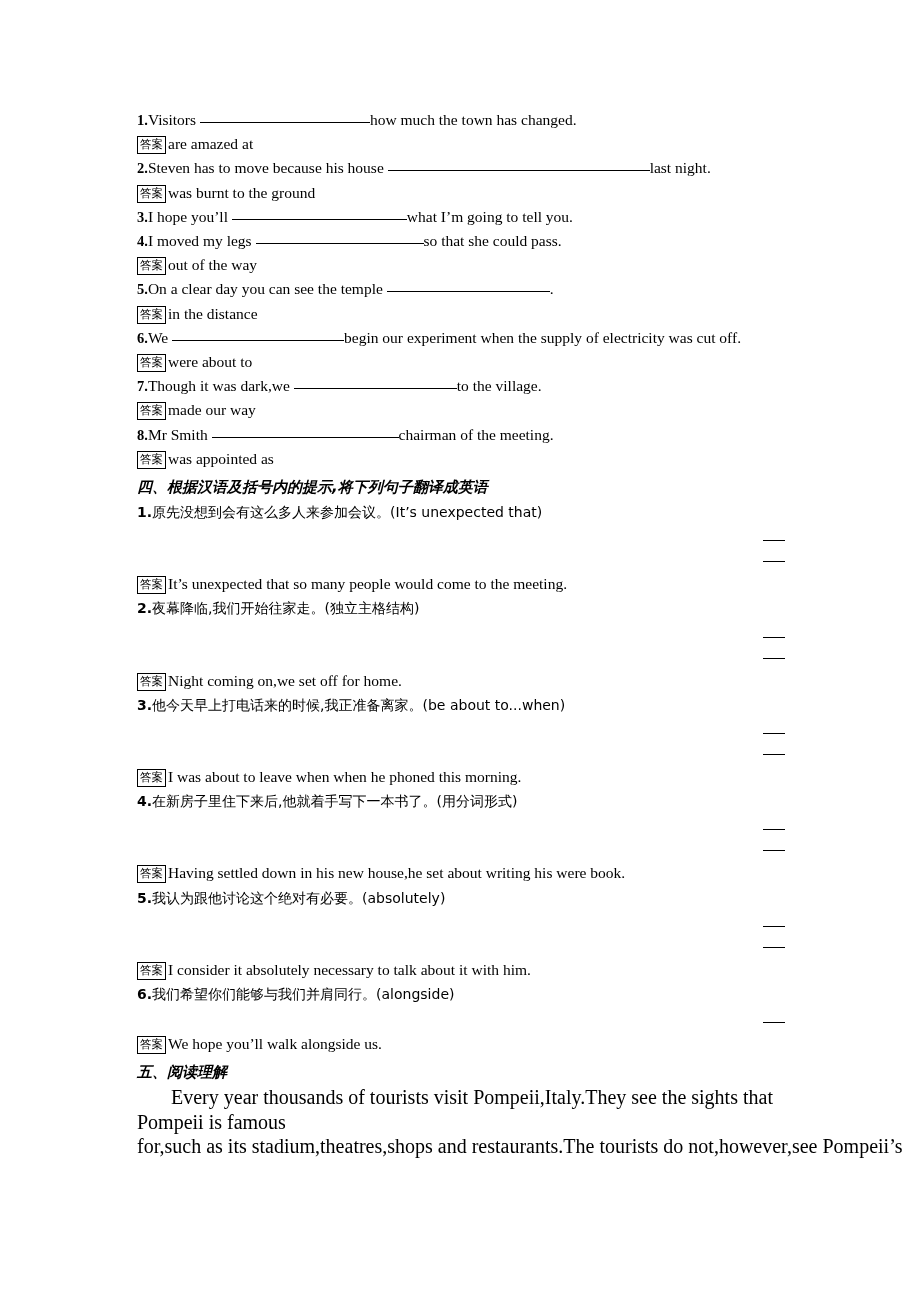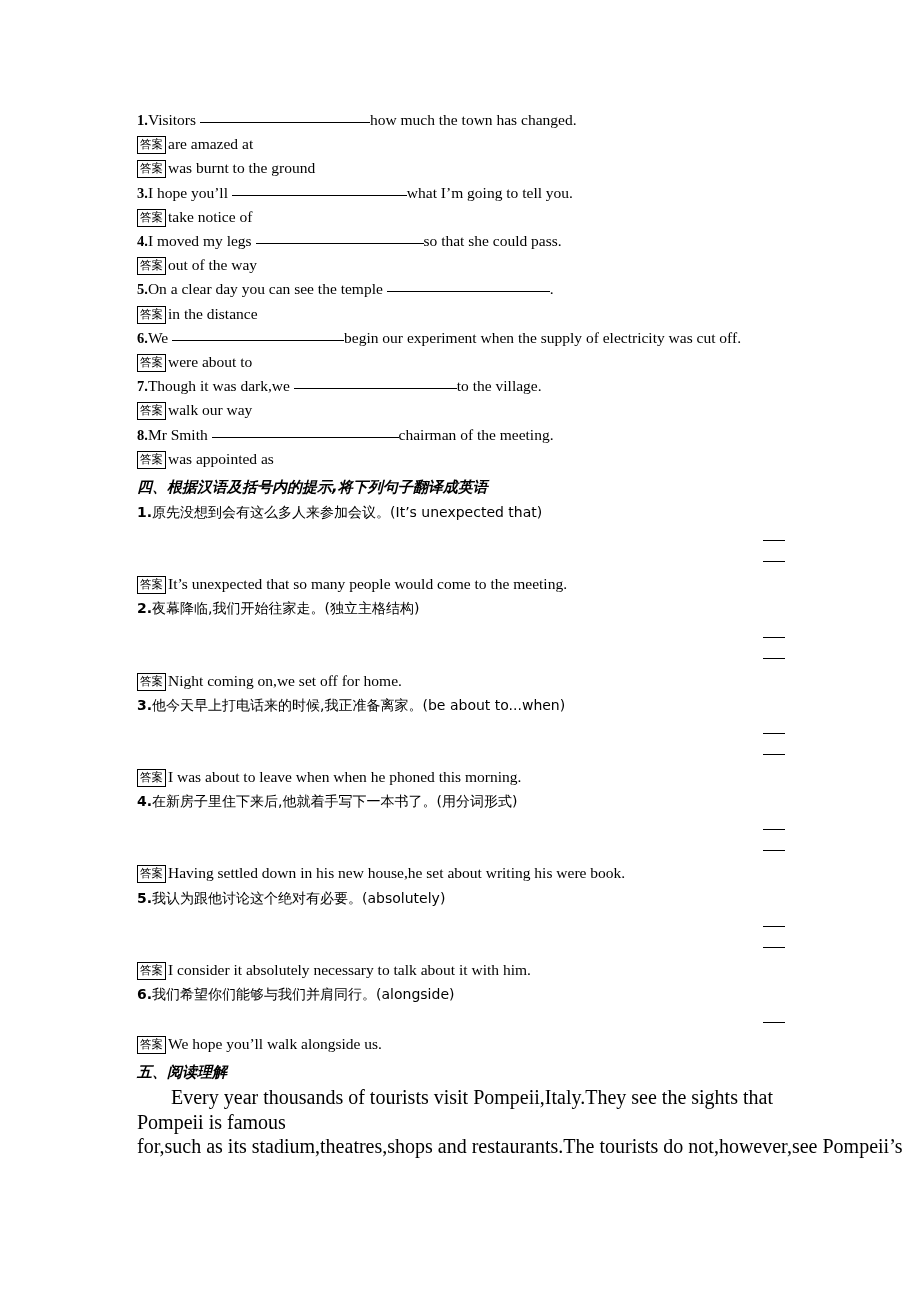--- a/index.html
+++ b/index.html
@@ -95,36 +95,36 @@
 </head>
 <body>
 
 <div class="page">
 
   <div>
 
     <div class="line"><span class="num">1.</span><span>Visitors </span><span class="blank" style="width:170px"></span><span>how much the town has changed.</span></div>
     <div class="ansrow"><span class="anstag">答案</span><span>are amazed at</span></div>
 
+    <div class="line"><span class="num">2.</span><span>Steven has to move because his house </span><span class="blank" style="width:262px"></span><span>last night.</span></div>
     <div class="ansrow"><span class="anstag">答案</span><span>was burnt to the ground</span></div>
 
     <div class="line"><span class="num">3.</span><span>I hope you’ll </span><span class="blank" style="width:175px"></span><span>what I’m going to tell you.</span></div>
-    <div class="ansrow"><span class="anstag">答案</span><span>take notice of</span></div>
 
     <div class="line"><span class="num">4.</span><span>I moved my legs </span><span class="blank" style="width:168px"></span><span>so that she could pass.</span></div>
     <div class="ansrow"><span class="anstag">答案</span><span>out of the way</span></div>
 
     <div class="line"><span class="num">5.</span><span>On a clear day you can see the temple </span><span class="blank" style="width:163px"></span><span>.</span></div>
     <div class="ansrow"><span class="anstag">答案</span><span>in the distance</span></div>
 
     <div class="line"><span class="num">6.</span><span>We </span><span class="blank" style="width:172px"></span><span>begin our experiment when the supply of electricity was cut off.</span></div>
     <div class="ansrow"><span class="anstag">答案</span><span>were about to</span></div>
 
     <div class="line"><span class="num">7.</span><span>Though it was dark,we </span><span class="blank" style="width:163px"></span><span>to the village.</span></div>
-    <div class="ansrow"><span class="anstag">答案</span><span>walk our way</span></div>
+    <div class="ansrow"><span class="anstag">答案</span><span>made our way</span></div>
 
     <div class="line"><span class="num">8.</span><span>Mr Smith </span><span class="blank" style="width:187px"></span><span>chairman of the meeting.</span></div>
     <div class="ansrow"><span class="anstag">答案</span><span>was appointed as</span></div>
   </div>
 
   <div class="sec-head">四、根据汉语及括号内的提示,将下列句子翻译成英语</div>
 
   <div>
 
     <div class="q-line"><span class="num cn">1.</span><span class="cn">原先没想到会有这么多人来参加会议。(It’s unexpected that)</span></div>

